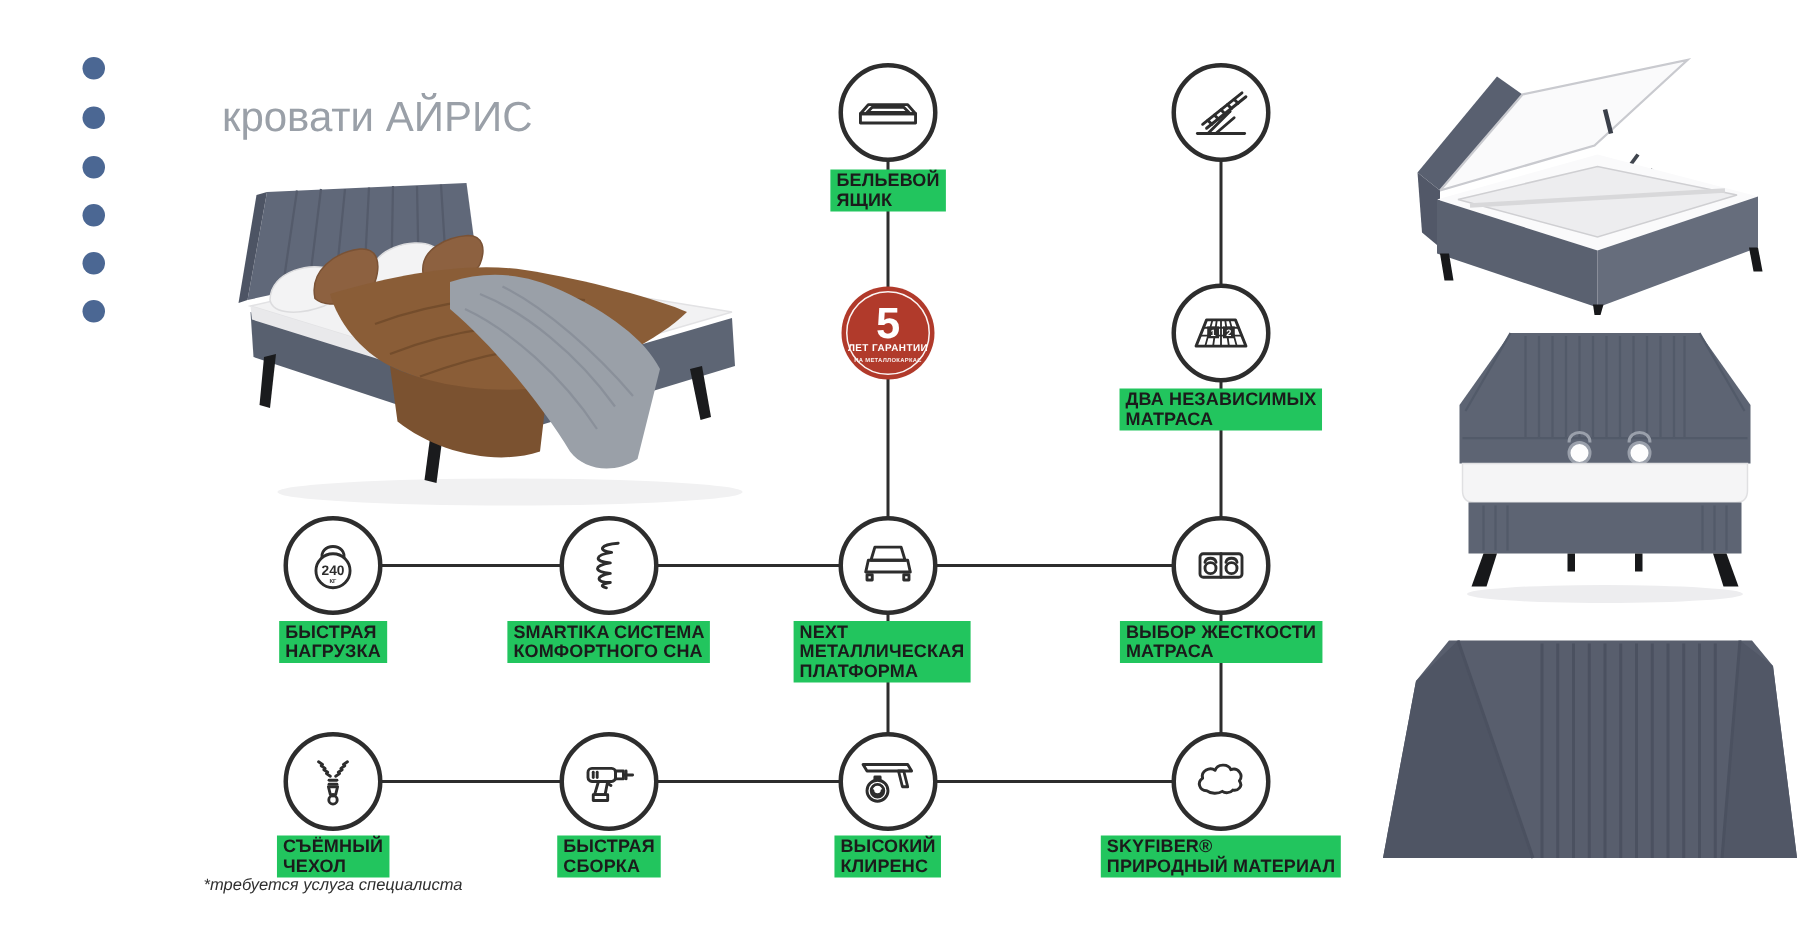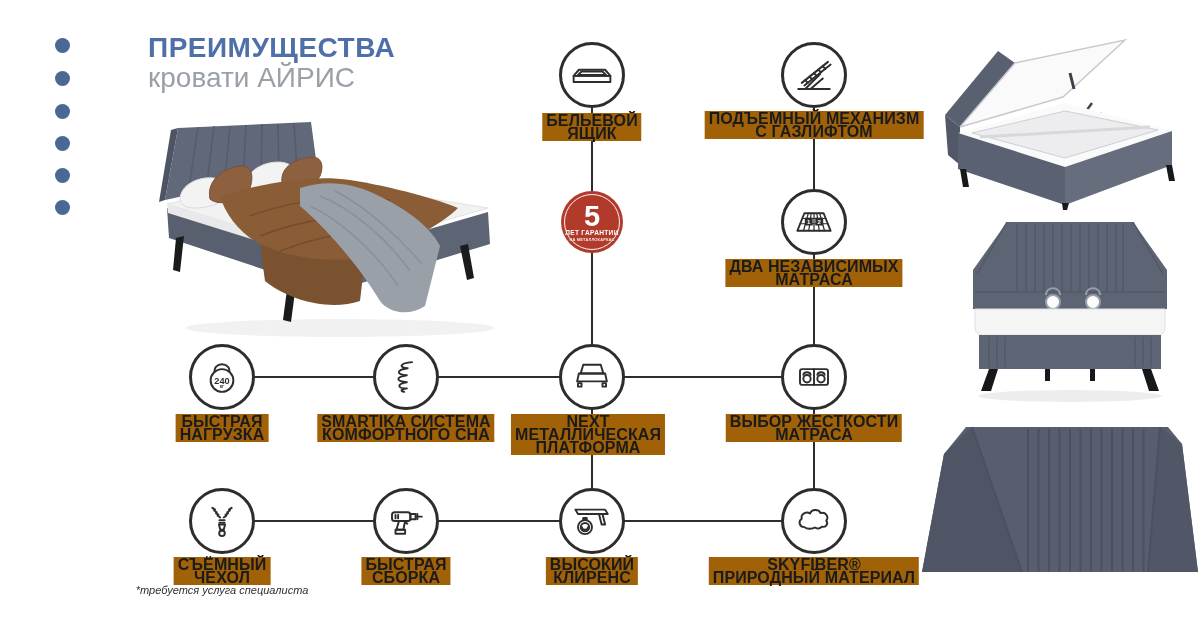--- a/index.html
+++ b/index.html
@@ -12,22 +12,22 @@
   
   .hline,.vline{position:absolute;background:#2d2d2d;z-index:1;}
   .hline{height:2.5px;}
   .vline{width:2.5px;}
   .node{position:absolute;width:66px;height:66px;box-sizing:border-box;border:3px solid #2d2d2d;
         border-radius:50%;background:#fff;display:flex;align-items:center;justify-content:center;z-index:2;}
   .node svg{width:42px;height:42px;display:block;}
   .icon-stroke{fill:none;stroke:#2d2d2d;stroke-width:2.2;stroke-linecap:round;stroke-linejoin:round;}
   .icon-thin{fill:none;stroke:#2d2d2d;stroke-width:1.4;stroke-linecap:round;}
   svg text{font-family:"Liberation Sans",sans-serif;font-weight:bold;}
-  .f-label{position:absolute;transform:translateX(-50%);text-align:center;font-weight:bold;
-           font-size:16px;line-height:13px;color:#1b1b1b;white-space:pre-line;background:#a16207;
+  .f-label{position:absolute;transform:translateX(-50%);text-align:left;font-weight:bold;
+           font-size:12px;line-height:13px;color:#1b1b1b;white-space:pre-line;background:#22c55e;
            padding:1px 4px;z-index:3;letter-spacing:.1px;}
   .footnote{position:absolute;transform:translateX(-50%);font-style:italic;font-size:11px;color:#2f2f2f;
             text-align:center;z-index:3;white-space:nowrap;}
   
   .badge{position:absolute;left:561px;top:191px;width:62px;height:62px;border-radius:50%;background:#b13a2b;
          z-index:2;display:flex;flex-direction:column;align-items:center;justify-content:center;color:#fff;}
   .badge-ring{position:absolute;left:3px;top:3px;right:3px;bottom:3px;border:1.4px solid rgba(255,255,255,.95);border-radius:50%;}
   .badge-num{font-size:29px;font-weight:bold;line-height:26px;}
   .badge-cap{font-size:6.6px;font-weight:bold;letter-spacing:.3px;line-height:8px;}
   .badge-sub{font-size:3.9px;font-weight:bold;letter-spacing:.2px;line-height:5px;opacity:.9;}
@@ -41,21 +41,20 @@
 
   <div>
     <div class="dot" style="top:38px"></div>
     <div class="dot" style="top:71px"></div>
     <div class="dot" style="top:104px"></div>
     <div class="dot" style="top:136px"></div>
     <div class="dot" style="top:168px"></div>
     <div class="dot" style="top:200px"></div>
   </div>
 
-  <div class="title">ПРЕИМУЩЕСТВА</div>
   <div class="subtitle">кровати АЙРИС</div>
 
   <svg class="photo" style="left:140px;top:96px" width="400" height="250" viewBox="0 0 400 250">
     <ellipse cx="200" cy="232" rx="155" ry="9" fill="#f1f1f2"></ellipse>
 
     <polygon points="27,112 190,162 192,196 29,142" fill="#58606f"></polygon>
     <polygon points="190,162 348,116 350,148 192,196" fill="#5d6574"></polygon>
 
     <polygon points="36,142 44,140 40,176 33,174" fill="#1a1b1d"></polygon>
     <polygon points="148,186 156,188 151,226 143,224" fill="#1a1b1d"></polygon>
@@ -241,22 +240,20 @@
     </svg>
   </div>
   <div class="node" style="left:781px;top:488px">
     <svg viewBox="0 0 48 48">
       <path class="icon-stroke" stroke-width="1.9" d="M13,31 C7.5,31 5.5,24.5 10,21.5 C8.5,16 15.5,12.5 19.5,15.5 C21,10.5 29.5,10 31.5,15 C37,13 41.5,19 38,23.5 C41,27.5 37,31.5 33,30.5 C31,33 27,33 25,31.5 C22,33.5 16,33.5 13,31 Z"></path>
     </svg>
   </div>
 
   <div class="f-label" style="left:592px;top:113px">БЕЛЬЕВОЙ
 ЯЩИК</div>
-  <div class="f-label" style="left:814px;top:111px">ПОДЪЕМНЫЙ МЕХАНИЗМ
-С ГАЗЛИФТОМ</div>
   <div class="f-label" style="left:814px;top:259px">ДВА НЕЗАВИСИМЫХ
 МАТРАСА</div>
   <div class="f-label" style="left:222px;top:414px">БЫСТРАЯ
 НАГРУЗКА</div>
   <div class="f-label" style="left:406px;top:414px">SMARTIKA СИСТЕМА
 КОМФОРТНОГО СНА</div>
   <div class="f-label" style="left:588px;top:414px">NEXT
 МЕТАЛЛИЧЕСКАЯ
 ПЛАТФОРМА</div>
   <div class="f-label" style="left:814px;top:414px">ВЫБОР ЖЕСТКОСТИ

